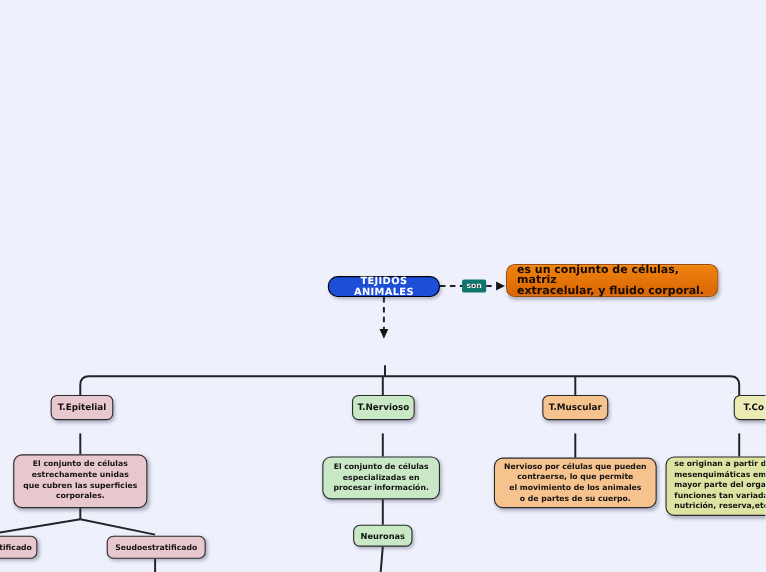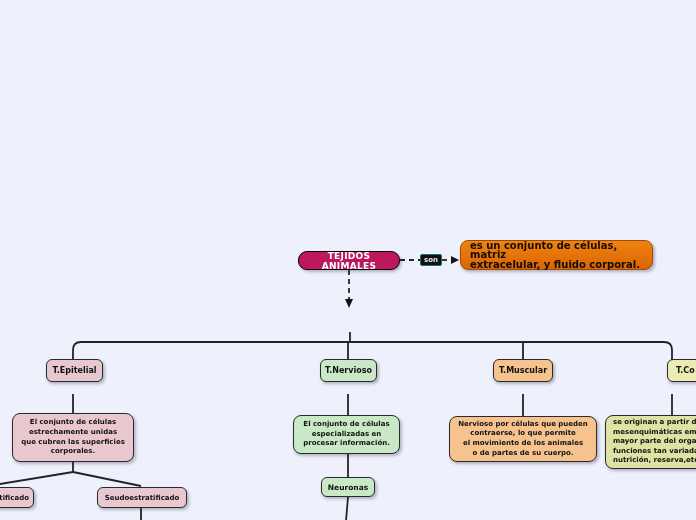--- a/index.html
+++ b/index.html
@@ -2,24 +2,24 @@
 <html><head>
 <meta charset="utf-8">
 <style>
   html,body{margin:0;padding:0;background:#eef1fb;}
   .canvas{position:relative;width:696px;height:520px;background:#eef1fb;overflow:hidden;
           font-family:"DejaVu Sans","Liberation Sans",sans-serif;}
   .wires{position:absolute;left:0;top:0;width:696px;height:520px;}
   .node{position:absolute;box-sizing:border-box;border:1.5px solid #2a2a2e;border-radius:7px;
         font-weight:bold;color:#121212;display:flex;align-items:center;justify-content:center;
         text-align:center;box-shadow:1.5px 2px 3px rgba(40,40,70,.30);}
-  .root{left:298px;top:251px;width:102px;height:19px;background:#be185d;color:#fff;
+  .root{left:298px;top:251px;width:102px;height:19px;background:#1d4ed8;color:#fff;
         font-size:9px;letter-spacing:.3px;border-color:#000;border-radius:9px;}
   .son{left:420px;top:254px;width:22px;height:12px;background:#101013;color:#ececec;
-       font-size:7px;border:1px solid #0f766e;border-radius:2px;box-shadow:none;}
+       font-size:7px;border:5px solid #0f766e;border-radius:2px;box-shadow:none;}
   .definition{left:460px;top:240px;width:193px;height:30px;border-radius:8px;
        background:linear-gradient(#f0830f,#d96505);border-color:#9d4b05;color:#160b00;
        font-size:10px;line-height:9.5px;justify-content:flex-start;text-align:left;padding-left:9px;}
   .tipos{left:303px;top:311px;width:94px;height:21px;border-radius:6px;
        background:linear-gradient(#f2601d,#d93a02);border-color:#a33004;color:#fff;font-size:8.5px;}
   .type{font-size:8px;height:23px;border-radius:6px;top:359px;}
   .type-epitelial{left:46px;width:57px;background:#e9c7ce;}
   .type-nervioso{left:320px;width:57px;background:#c9e8c6;}
   .type-muscular{left:493px;width:60px;background:#f6c28e;}
   .type-conectivo{left:667px;width:80px;background:#ebebb3;justify-content:flex-start;

